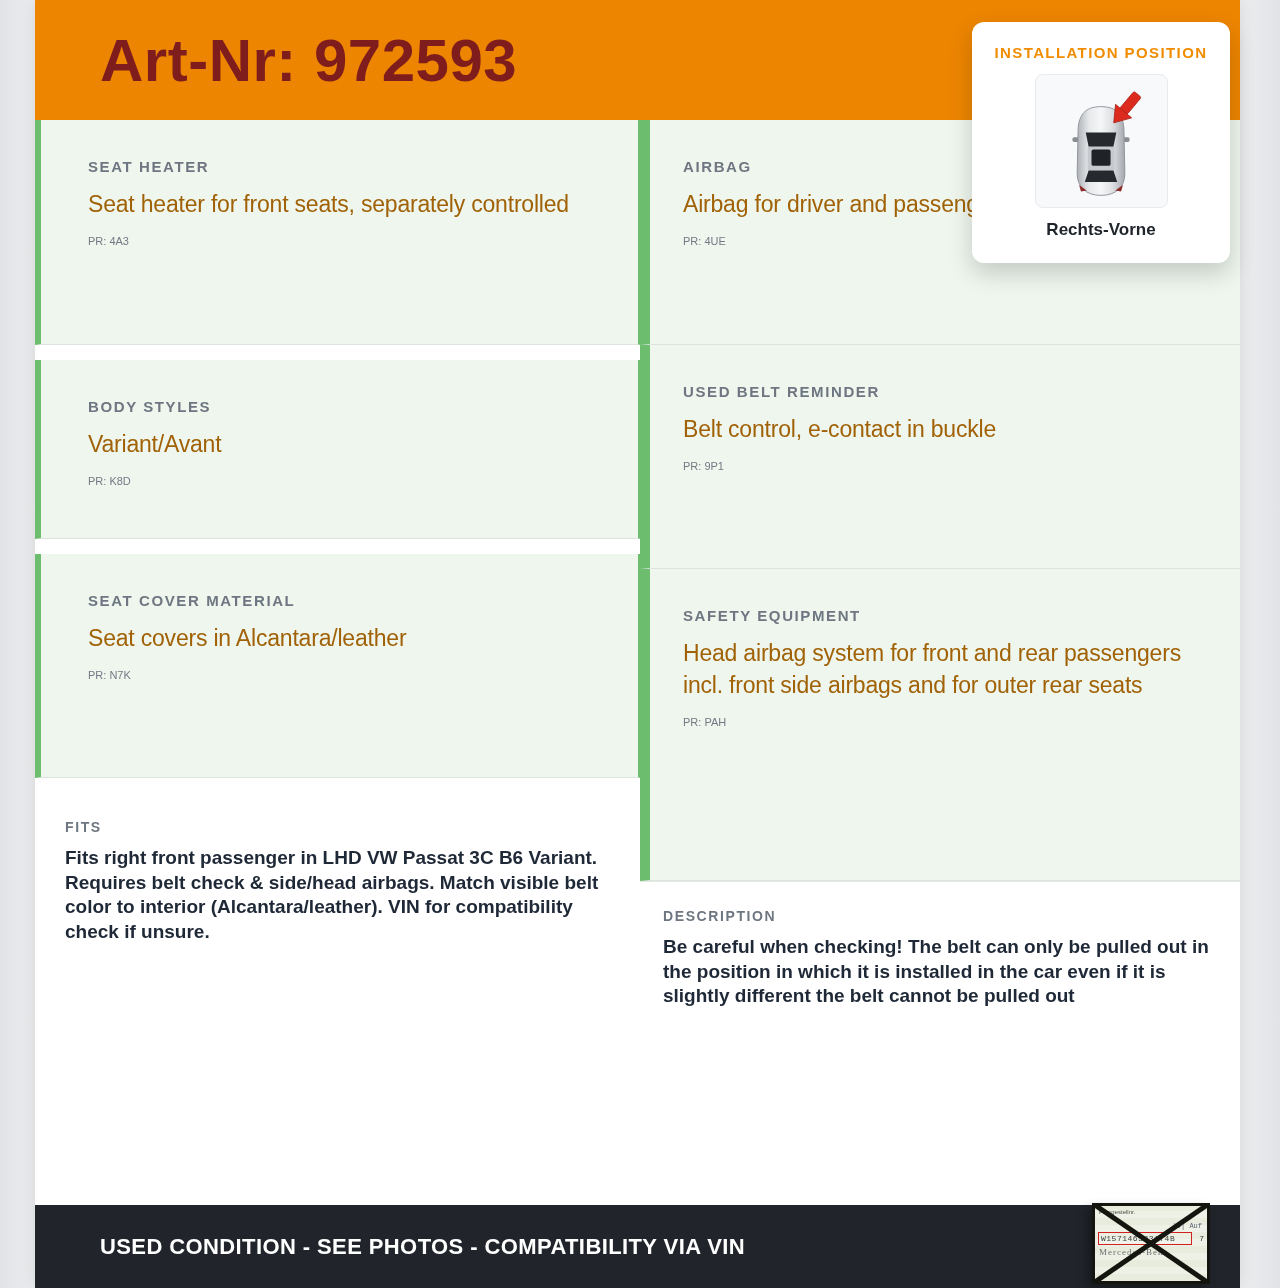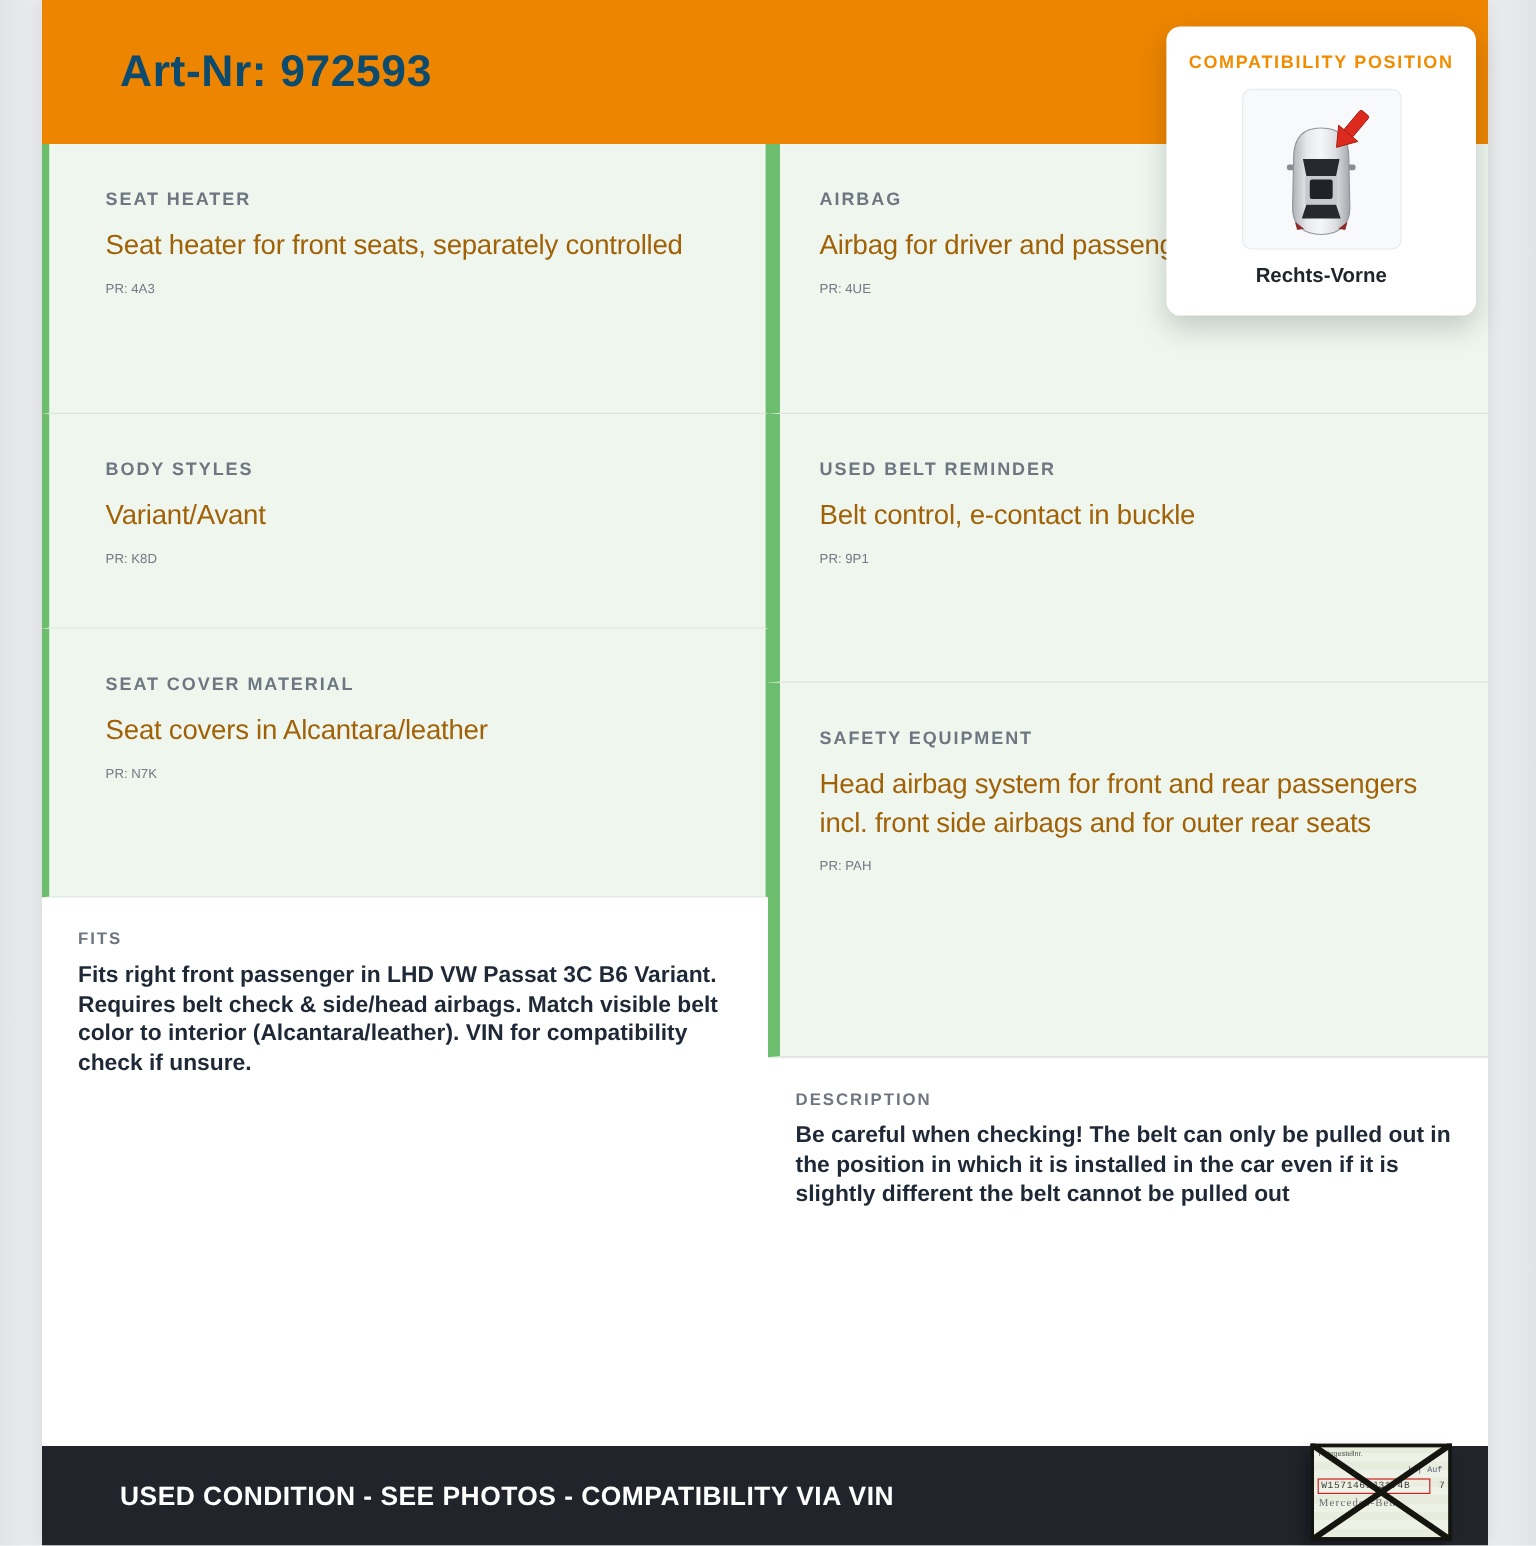--- a/index.html
+++ b/index.html
@@ -10,25 +10,25 @@
     -webkit-font-smoothing:antialiased;
   }
   .page{position:relative;width:1280px;height:1288px;overflow:hidden;}
   .content{
     position:absolute;left:35px;top:0;width:1205px;height:1288px;
     background:#ffffff;box-shadow:0 0 16px rgba(0,0,0,.10);
     display:flex;flex-direction:column;
   }
   
   .header{height:120px;background:#ed8500;display:flex;align-items:center;padding-left:65px;box-sizing:border-box;flex:none;}
-  .h-title{color:#0c4a6e;font-size:37px;font-weight:bold;letter-spacing:.5px;}
+  .h-title{color:#7f1d1d;font-size:60px;font-weight:bold;letter-spacing:.5px;}
   
   .columns{display:flex;height:1085px;flex:none;}
   .col{display:flex;flex-direction:column;}
-  .col-left{width:605px;}
+  .col-left{width:605px;gap:15px;}
   .col-right{width:600px;}
   .card{
     background:#eef6ee;box-sizing:border-box;
     border-bottom:1px solid #dde4dd;
     padding:38px 18px 0 47px;flex:none;
   }
   .col-left .card{border-left:6px solid #6cbd6e;border-right:2px solid #6cbd6e;}
   .col-right .card{border-left:10px solid #6cbd6e;padding-left:33px;}
   .card-label{font-size:15px;font-weight:bold;color:#6e7781;letter-spacing:1.6px;margin-bottom:13px;}
   .card-title{font-size:23px;font-weight:normal;color:#a16207;line-height:1.40;letter-spacing:-.2px;max-width:522px;}
@@ -131,21 +131,21 @@
       </div>
 
     </div>
 
     <div class="footer">
       <div class="f-text">USED CONDITION - SEE PHOTOS - COMPATIBILITY VIA VIN</div>
     </div>
   </div>
 
   <div class="install-card">
-    <div class="ic-label">COMPATIBILITY POSITION</div>
+    <div class="ic-label">INSTALLATION POSITION</div>
     <div class="ic-imgbox">
       <svg width="125" height="126" viewBox="0 0 131 132">
         <defs>
           <linearGradient id="carg" x1="0" y1="0" x2="1" y2="0">
             <stop offset="0" stop-color="#aeb1b6"></stop>
             <stop offset="0.25" stop-color="#e7e9eb"></stop>
             <stop offset="0.5" stop-color="#f5f6f7"></stop>
             <stop offset="0.75" stop-color="#dcdee1"></stop>
             <stop offset="1" stop-color="#a3a6ac"></stop>
           </linearGradient>

